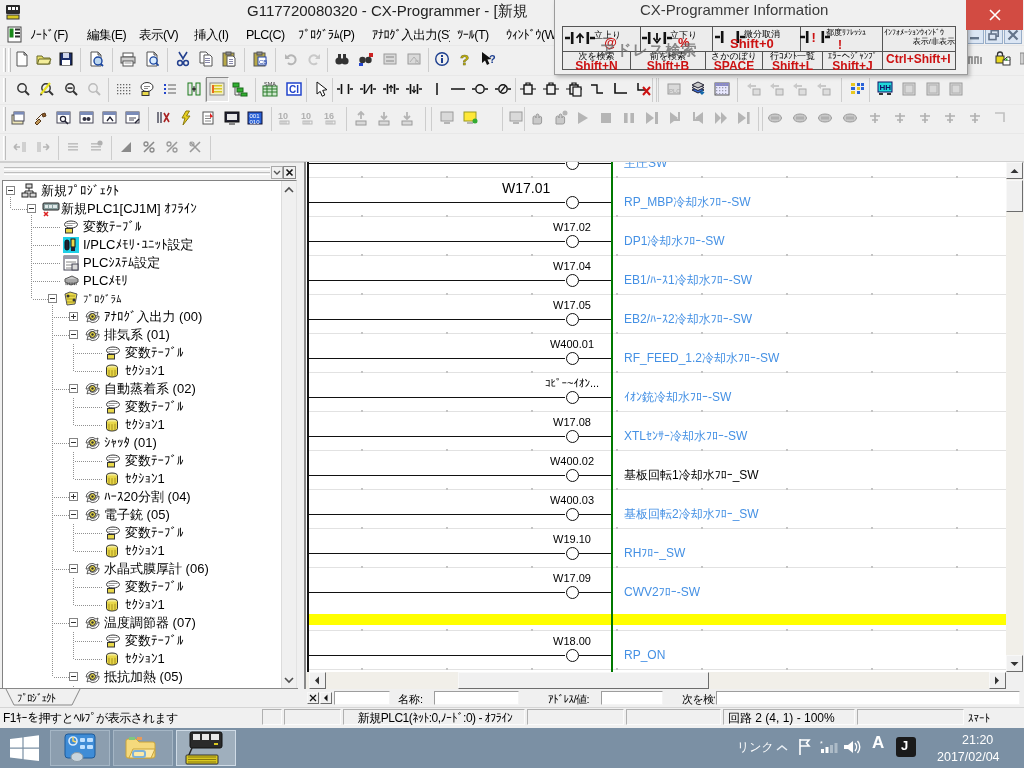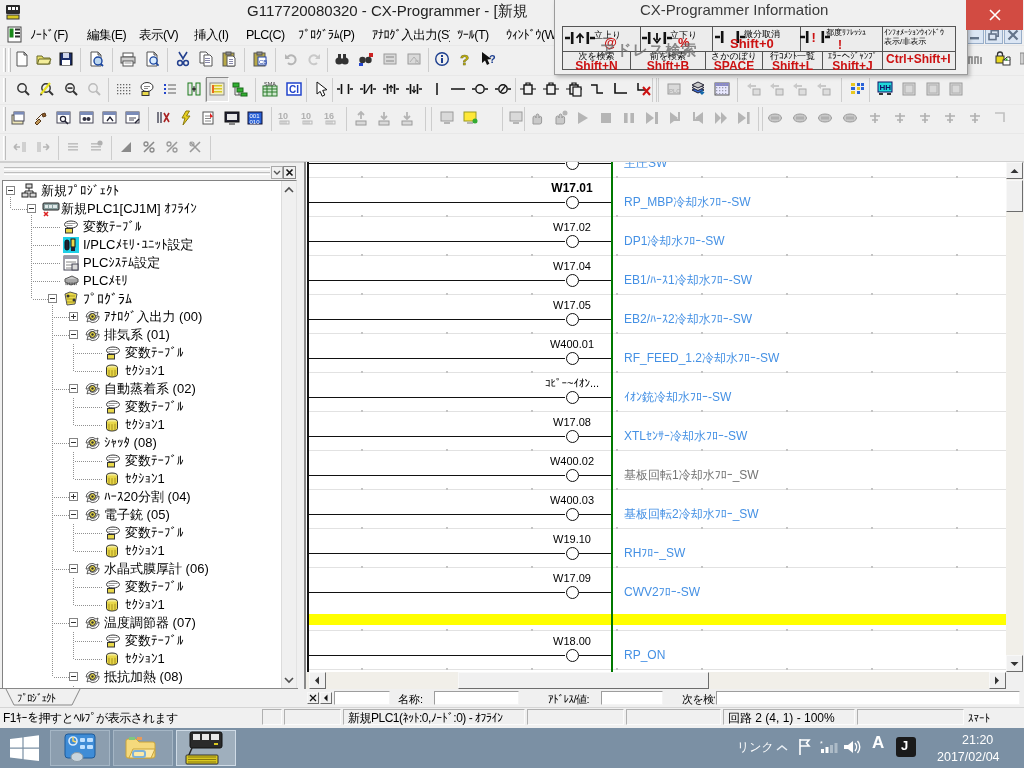--- a/index.html
+++ b/index.html
@@ -697,21 +697,21 @@
     </svg>
 <div class="t" style="left:80px;top:92px;font-size:13px;line-height:16px;">PLCﾒﾓﾘ</div>
 <div style="left:45px;top:113px;width:9px;height:9px;background:#fff;border:1px solid #848484;"></div>
 <div style="left:47px;top:116.5px;width:5px;height:1px;background:#333;"></div>
 <svg class="ab" style="left:60px;top:110px;" width="16" height="15" viewBox="0 0 16 15">
       <path d="M2 3 l5 -2 7 2 -2 10 -8 1z" fill="#e8d84a" stroke="#555"></path>
       <path d="M4 5 l8 0 M4 8 l8 0 M4 11 l8 0" stroke="#a99a20"></path>
       <circle cx="5" cy="5" r="1.5" fill="#333"></circle>
       <circle cx="11" cy="9" r="1.5" fill="#333"></circle>
     </svg>
-<div class="t" style="left:80px;top:110px;font-size:14px;line-height:16px;">ﾌﾟﾛｸﾞﾗﾑ</div>
+<div class="t" style="left:80px;top:110px;font-size:11px;line-height:16px;">ﾌﾟﾛｸﾞﾗﾑ</div>
 <div style="left:66px;top:131px;width:9px;height:9px;background:#fff;border:1px solid #848484;"></div>
 <div style="left:68px;top:134.5px;width:5px;height:1px;background:#333;"></div>
 <div style="left:70px;top:132.5px;width:1px;height:5px;background:#333;"></div>
 <svg class="ab" style="left:81px;top:128px;" width="17" height="15" viewBox="0 0 17 15">
       <path d="M2 8 a6 6 0 0 1 10 -4 l2 -1 -1 4 -3.5 -0.5 1.5 -1 a4.5 4.5 0 0 0 -7 2.5z" fill="#fff" stroke="#333" stroke-width="0.8"></path>
       <path d="M15 7 a6 6 0 0 1 -10 5 l-2 1 1 -4 3.5 0.5 -1.5 1 a4.5 4.5 0 0 0 7 -2.5z" fill="#fff" stroke="#333" stroke-width="0.8"></path>
       <circle cx="8.5" cy="7.5" r="3" fill="#e8d84a" stroke="#333"></circle>
       <circle cx="8.5" cy="7.5" r="1.2" fill="#333"></circle>
     </svg>
 <div class="t" style="left:101px;top:128px;font-size:13px;line-height:16px;">ｱﾅﾛｸﾞ入出力 (00)</div>
@@ -760,21 +760,21 @@
     </svg>
 <div class="t" style="left:122px;top:236px;font-size:13px;line-height:16px;">ｾｸｼｮﾝ1</div>
 <div style="left:66px;top:257px;width:9px;height:9px;background:#fff;border:1px solid #848484;"></div>
 <div style="left:68px;top:260.5px;width:5px;height:1px;background:#333;"></div>
 <svg class="ab" style="left:81px;top:254px;" width="17" height="15" viewBox="0 0 17 15">
       <path d="M2 8 a6 6 0 0 1 10 -4 l2 -1 -1 4 -3.5 -0.5 1.5 -1 a4.5 4.5 0 0 0 -7 2.5z" fill="#fff" stroke="#333" stroke-width="0.8"></path>
       <path d="M15 7 a6 6 0 0 1 -10 5 l-2 1 1 -4 3.5 0.5 -1.5 1 a4.5 4.5 0 0 0 7 -2.5z" fill="#fff" stroke="#333" stroke-width="0.8"></path>
       <circle cx="8.5" cy="7.5" r="3" fill="#e8d84a" stroke="#333"></circle>
       <circle cx="8.5" cy="7.5" r="1.2" fill="#333"></circle>
     </svg>
-<div class="t" style="left:101px;top:254px;font-size:13px;line-height:16px;">ｼｬｯﾀ (08)</div>
+<div class="t" style="left:101px;top:254px;font-size:13px;line-height:16px;">ｼｬｯﾀ (01)</div>
 <svg class="ab" style="left:102px;top:273px;" width="16" height="14" viewBox="0 0 16 14">
       <ellipse cx="8" cy="4.5" rx="6.5" ry="3.5" fill="#fff" stroke="#333"></ellipse>
       <path d="M3.5 3.5 h9 M3.5 5.5 h6" stroke="#999"></path>
       <path d="M4 8 l1.5 3 2.5 -3" fill="#fff" stroke="#333"></path>
       <rect x="2.5" y="8.5" width="7" height="4.5" fill="#e8d84a" stroke="#333"></rect>
     </svg>
 <div class="t" style="left:122px;top:272px;font-size:13px;line-height:16px;">変数ﾃｰﾌﾞﾙ</div>
 <svg class="ab" style="left:102px;top:291px;" width="14" height="14" viewBox="0 0 14 14">
       <ellipse cx="7" cy="3.5" rx="5.5" ry="2.5" fill="#f4ec9a" stroke="#333"></ellipse>
       <path d="M1.5 3.5 v7 a5.5 2.5 0 0 0 11 0 v-7" fill="#e8d84a" stroke="#333"></path>
@@ -858,21 +858,21 @@
     </svg>
 <div class="t" style="left:122px;top:470px;font-size:13px;line-height:16px;">ｾｸｼｮﾝ1</div>
 <div style="left:66px;top:491px;width:9px;height:9px;background:#fff;border:1px solid #848484;"></div>
 <div style="left:68px;top:494.5px;width:5px;height:1px;background:#333;"></div>
 <svg class="ab" style="left:81px;top:488px;" width="17" height="15" viewBox="0 0 17 15">
       <path d="M2 8 a6 6 0 0 1 10 -4 l2 -1 -1 4 -3.5 -0.5 1.5 -1 a4.5 4.5 0 0 0 -7 2.5z" fill="#fff" stroke="#333" stroke-width="0.8"></path>
       <path d="M15 7 a6 6 0 0 1 -10 5 l-2 1 1 -4 3.5 0.5 -1.5 1 a4.5 4.5 0 0 0 7 -2.5z" fill="#fff" stroke="#333" stroke-width="0.8"></path>
       <circle cx="8.5" cy="7.5" r="3" fill="#e8d84a" stroke="#333"></circle>
       <circle cx="8.5" cy="7.5" r="1.2" fill="#333"></circle>
     </svg>
-<div class="t" style="left:101px;top:488px;font-size:13px;line-height:16px;">抵抗加熱 (08)</div>
+<div class="t" style="left:101px;top:488px;font-size:13px;line-height:16px;">抵抗加熱 (05)</div>
 
 <div class="t" style="left:122px;top:506px;font-size:13px;line-height:16px;">変数ﾃｰﾌﾞﾙ</div>
 </div>
 <div style="left:10px;top:197px;width:1px;height:12px;background-image:repeating-linear-gradient(#909090 0 1px,transparent 1px 2px);"></div>
 <div style="left:12px;top:209px;width:15px;height:1px;background-image:repeating-linear-gradient(90deg,#909090 0 1px,transparent 1px 2px);"></div>
 <div style="left:31px;top:215px;width:1px;height:84px;background-image:repeating-linear-gradient(#909090 0 1px,transparent 1px 2px);"></div>
 <div style="left:52px;top:305px;width:1px;height:372px;background-image:repeating-linear-gradient(#909090 0 1px,transparent 1px 2px);"></div>
 <div style="left:33px;top:227px;width:28px;height:1px;background-image:repeating-linear-gradient(90deg,#909090 0 1px,transparent 1px 2px);"></div>
 <div style="left:33px;top:245px;width:28px;height:1px;background-image:repeating-linear-gradient(90deg,#909090 0 1px,transparent 1px 2px);"></div>
 <div style="left:33px;top:263px;width:28px;height:1px;background-image:repeating-linear-gradient(90deg,#909090 0 1px,transparent 1px 2px);"></div>
@@ -1034,21 +1034,21 @@
 <div style="left:3px;top:452px;width:697px;height:11px;background:#ffff00;"></div>
 <div style="left:1px;top:0;width:2px;height:510px;background:#111;"></div>
 <div style="left:305px;top:0;width:2px;height:510px;background:#007800;"></div>
 <div style="left:3px;top:1px;width:256px;height:1px;background:#111;"></div>
 <div style="left:273px;top:1px;width:32px;height:1px;background:#111;"></div>
 <div style="left:260px;top:-5px;width:13px;height:13px;border:1.4px solid #111;border-radius:50%;background:#fff;"></div>
 <div class="t" style="left:318px;top:-6px;font-size:12px;color:#4490e4;">主圧SW</div>
 <div style="left:3px;top:40px;width:256px;height:1px;background:#111;"></div>
 <div style="left:273px;top:40px;width:32px;height:1px;background:#111;"></div>
 <div style="left:260px;top:34px;width:13px;height:13px;border:1.4px solid #111;border-radius:50%;background:#fff;"></div>
-<div class="t" style="left:196px;top:19px;width:140px;text-align:center;font-size:12px;font-weight:bold;">W17.01</div>
+<div class="t" style="left:196px;top:19px;width:140px;font-size:14px;">W17.01</div>
 <div class="t" style="left:318px;top:33px;font-size:12px;color:#4490e4;">RP_MBP冷却水ﾌﾛｰ-SW</div>
 <div style="left:3px;top:79px;width:256px;height:1px;background:#111;"></div>
 <div style="left:273px;top:79px;width:32px;height:1px;background:#111;"></div>
 <div style="left:260px;top:73px;width:13px;height:13px;border:1.4px solid #111;border-radius:50%;background:#fff;"></div>
 <div class="t" style="left:196px;top:58px;width:140px;text-align:center;font-size:11px;">W17.02</div>
 <div class="t" style="left:318px;top:72px;font-size:12px;color:#4490e4;">DP1冷却水ﾌﾛｰ-SW</div>
 <div style="left:3px;top:118px;width:256px;height:1px;background:#111;"></div>
 <div style="left:273px;top:118px;width:32px;height:1px;background:#111;"></div>
 <div style="left:260px;top:112px;width:13px;height:13px;border:1.4px solid #111;border-radius:50%;background:#fff;"></div>
 <div class="t" style="left:196px;top:97px;width:140px;text-align:center;font-size:11px;">W17.04</div>
@@ -1070,21 +1070,21 @@
 <div class="t" style="left:318px;top:228px;font-size:12px;color:#4490e4;">ｲｵﾝ銃冷却水ﾌﾛｰ-SW</div>
 <div style="left:3px;top:274px;width:256px;height:1px;background:#111;"></div>
 <div style="left:273px;top:274px;width:32px;height:1px;background:#111;"></div>
 <div style="left:260px;top:268px;width:13px;height:13px;border:1.4px solid #111;border-radius:50%;background:#fff;"></div>
 <div class="t" style="left:196px;top:253px;width:140px;text-align:center;font-size:11px;">W17.08</div>
 <div class="t" style="left:318px;top:267px;font-size:12px;color:#4490e4;">XTLｾﾝｻｰ冷却水ﾌﾛｰ-SW</div>
 <div style="left:3px;top:313px;width:256px;height:1px;background:#111;"></div>
 <div style="left:273px;top:313px;width:32px;height:1px;background:#111;"></div>
 <div style="left:260px;top:307px;width:13px;height:13px;border:1.4px solid #111;border-radius:50%;background:#fff;"></div>
 <div class="t" style="left:196px;top:292px;width:140px;text-align:center;font-size:11px;">W400.02</div>
-<div class="t" style="left:318px;top:306px;font-size:12px;color:#737373;">基板回転1冷却水ﾌﾛｰ_SW</div>
+<div class="t" style="left:318px;top:306px;font-size:12px;color:#000000;">基板回転1冷却水ﾌﾛｰ_SW</div>
 <div style="left:3px;top:352px;width:256px;height:1px;background:#111;"></div>
 <div style="left:273px;top:352px;width:32px;height:1px;background:#111;"></div>
 <div style="left:260px;top:346px;width:13px;height:13px;border:1.4px solid #111;border-radius:50%;background:#fff;"></div>
 <div class="t" style="left:196px;top:331px;width:140px;text-align:center;font-size:11px;">W400.03</div>
 <div class="t" style="left:318px;top:345px;font-size:12px;color:#4490e4;">基板回転2冷却水ﾌﾛｰ_SW</div>
 <div style="left:3px;top:391px;width:256px;height:1px;background:#111;"></div>
 <div style="left:273px;top:391px;width:32px;height:1px;background:#111;"></div>
 <div style="left:260px;top:385px;width:13px;height:13px;border:1.4px solid #111;border-radius:50%;background:#fff;"></div>
 <div class="t" style="left:196px;top:370px;width:140px;text-align:center;font-size:11px;">W19.10</div>
 <div class="t" style="left:318px;top:384px;font-size:12px;color:#4490e4;">RHﾌﾛｰ_SW</div>
@@ -1136,21 +1136,21 @@
 <div class="sunk" style="left:601px;top:691px;width:62px;height:14px;"></div>
 <div class="t" style="left:682px;top:692px;font-size:11px;width:33px;overflow:hidden;letter-spacing:-0.5px;">次を検索:</div>
 <div class="sunk" style="left:716px;top:691px;width:304px;height:14px;"></div>
 <div class="" style="left:0px;top:707px;width:1024px;height:21px;background:#f0f0f0;border-top:1px solid #d5d5d5;"></div>
 <div class="t" style="left:3px;top:711px;font-size:12px;width:196px;overflow:hidden;letter-spacing:-0.5px;">F1ｷｰを押すとﾍﾙﾌﾟが表示されます</div>
 <div class="" style="left:262px;top:709px;width:20px;height:16px;border:1px solid;border-color:#b0b0b0 #fbfbfb #fbfbfb #b0b0b0;"></div>
 <div class="" style="left:284px;top:709px;width:57px;height:16px;border:1px solid;border-color:#b0b0b0 #fbfbfb #fbfbfb #b0b0b0;"></div>
 <div class="" style="left:343px;top:709px;width:182px;height:16px;border:1px solid;border-color:#b0b0b0 #fbfbfb #fbfbfb #b0b0b0;"></div>
 <div class="" style="left:527px;top:709px;width:97px;height:16px;border:1px solid;border-color:#b0b0b0 #fbfbfb #fbfbfb #b0b0b0;"></div>
 <div class="" style="left:626px;top:709px;width:95px;height:16px;border:1px solid;border-color:#b0b0b0 #fbfbfb #fbfbfb #b0b0b0;"></div>
-<div class="t" style="left:348px;top:711px;font-size:12px;width:174px;overflow:hidden;letter-spacing:-0.5px;">新規PLC1(ﾈｯﾄ:0,ﾉｰﾄﾞ:0)  -  ｵﾌﾗｲﾝ</div>
+<div class="t" style="left:348px;top:711px;font-size:12px;width:174px;overflow:hidden;letter-spacing:-0.5px;text-align:center;">新規PLC1(ﾈｯﾄ:0,ﾉｰﾄﾞ:0)  -  ｵﾌﾗｲﾝ</div>
 <div class="" style="left:723px;top:709px;width:132px;height:16px;border:1px solid;border-color:#b0b0b0 #fbfbfb #fbfbfb #b0b0b0;"></div>
 <div class="t" style="left:728px;top:711px;font-size:12px;">回路 2 (4, 1)  - 100%</div>
 <div class="" style="left:857px;top:709px;width:107px;height:16px;border:1px solid;border-color:#b0b0b0 #fbfbfb #fbfbfb #b0b0b0;"></div>
 <div class="t" style="left:968px;top:711px;font-size:11px;">ｽﾏｰﾄ</div>
 <div class="" style="left:0px;top:728px;width:1024px;height:40px;background:#7b90a4;"></div>
 <svg class="ab" style="left:10px;top:735px;" width="32" height="27" viewBox="0 0 32 27">
     <g fill="#fff">
       <path d="M0 4 L12.4 2.4 V12.6 L0 12.6z"></path>
       <path d="M13.6 2.2 L29 0.3 V12.6 L13.6 12.6z"></path>
       <path d="M0 13.8 L12.4 13.8 V24 L0 22.4z"></path>
@@ -1243,21 +1243,21 @@
 <div class="t" style="left:744px;top:27px;font-size:9px;">微分取消</div>
 <div class="t" style="left:730px;top:37px;font-size:13px;color:#cc1111;"><b>Shift+0</b></div>
 <svg class="ab" style="left:800px;top:30px;" width="30" height="14" viewBox="0 0 30 14">
     <path d="M0 7 h5 M25 7 h5" stroke="#111" stroke-width="2.4"></path>
     <path d="M7.2 1 v12 M22.8 1 v12" stroke="#111" stroke-width="2.6"></path>
     <text x="11.5" y="12" font-size="13" font-weight="bold" fill="#cc1111">!</text>
   </svg>
 <div class="t" style="left:826px;top:28px;font-size:8px;width:55px;overflow:hidden;line-height:9px;">都度ﾘﾌﾚｯｼｭ</div>
 <div class="t" style="left:838px;top:38px;font-size:12px;color:#cc1111;"><b>!</b></div>
 <div class="t" style="left:884px;top:28px;font-size:8px;width:71px;overflow:hidden;line-height:9px;">ｲﾝﾌｫﾒｰｼｮﾝｳｨﾝﾄﾞｳ</div>
-<div class="t" style="left:884px;top:37px;font-size:8px;width:71px;overflow:hidden;text-align:left;line-height:9px;">表示/非表示</div>
+<div class="t" style="left:884px;top:37px;font-size:8px;width:71px;overflow:hidden;text-align:right;line-height:9px;">表示/非表示</div>
 <div class="t" style="left:886px;top:52px;font-size:12px;color:#cc1111;"><b>Ctrl+Shift+I</b></div>
 <div class="t" style="left:563px;top:52px;font-size:9px;width:67px;text-align:center;overflow:hidden;line-height:9px;">次を検索</div>
 <div class="t" style="left:563px;top:61px;font-size:12px;line-height:10px;color:#cc1111;width:67px;text-align:center;overflow:hidden;"><b>Shift+N</b></div>
 <div class="t" style="left:631px;top:52px;font-size:9px;width:74px;text-align:center;overflow:hidden;line-height:9px;">前を検索</div>
 <div class="t" style="left:631px;top:61px;font-size:12px;line-height:10px;color:#cc1111;width:74px;text-align:center;overflow:hidden;"><b>Shift+B</b></div>
 <div class="t" style="left:706px;top:52px;font-size:9px;width:56px;text-align:center;overflow:hidden;line-height:9px;">さかのぼり</div>
 <div class="t" style="left:706px;top:61px;font-size:12px;line-height:10px;color:#cc1111;width:56px;text-align:center;overflow:hidden;"><b>SPACE</b></div>
 <div class="t" style="left:763px;top:52px;font-size:9px;width:59px;text-align:center;overflow:hidden;line-height:9px;">行ｺﾒﾝﾄ一覧</div>
 <div class="t" style="left:763px;top:61px;font-size:12px;line-height:10px;color:#cc1111;width:59px;text-align:center;overflow:hidden;"><b>Shift+L</b></div>
 <div class="t" style="left:823px;top:52px;font-size:9px;width:59px;text-align:center;overflow:hidden;line-height:9px;">ｴﾗｰへｼﾞｬﾝﾌﾟ</div>

